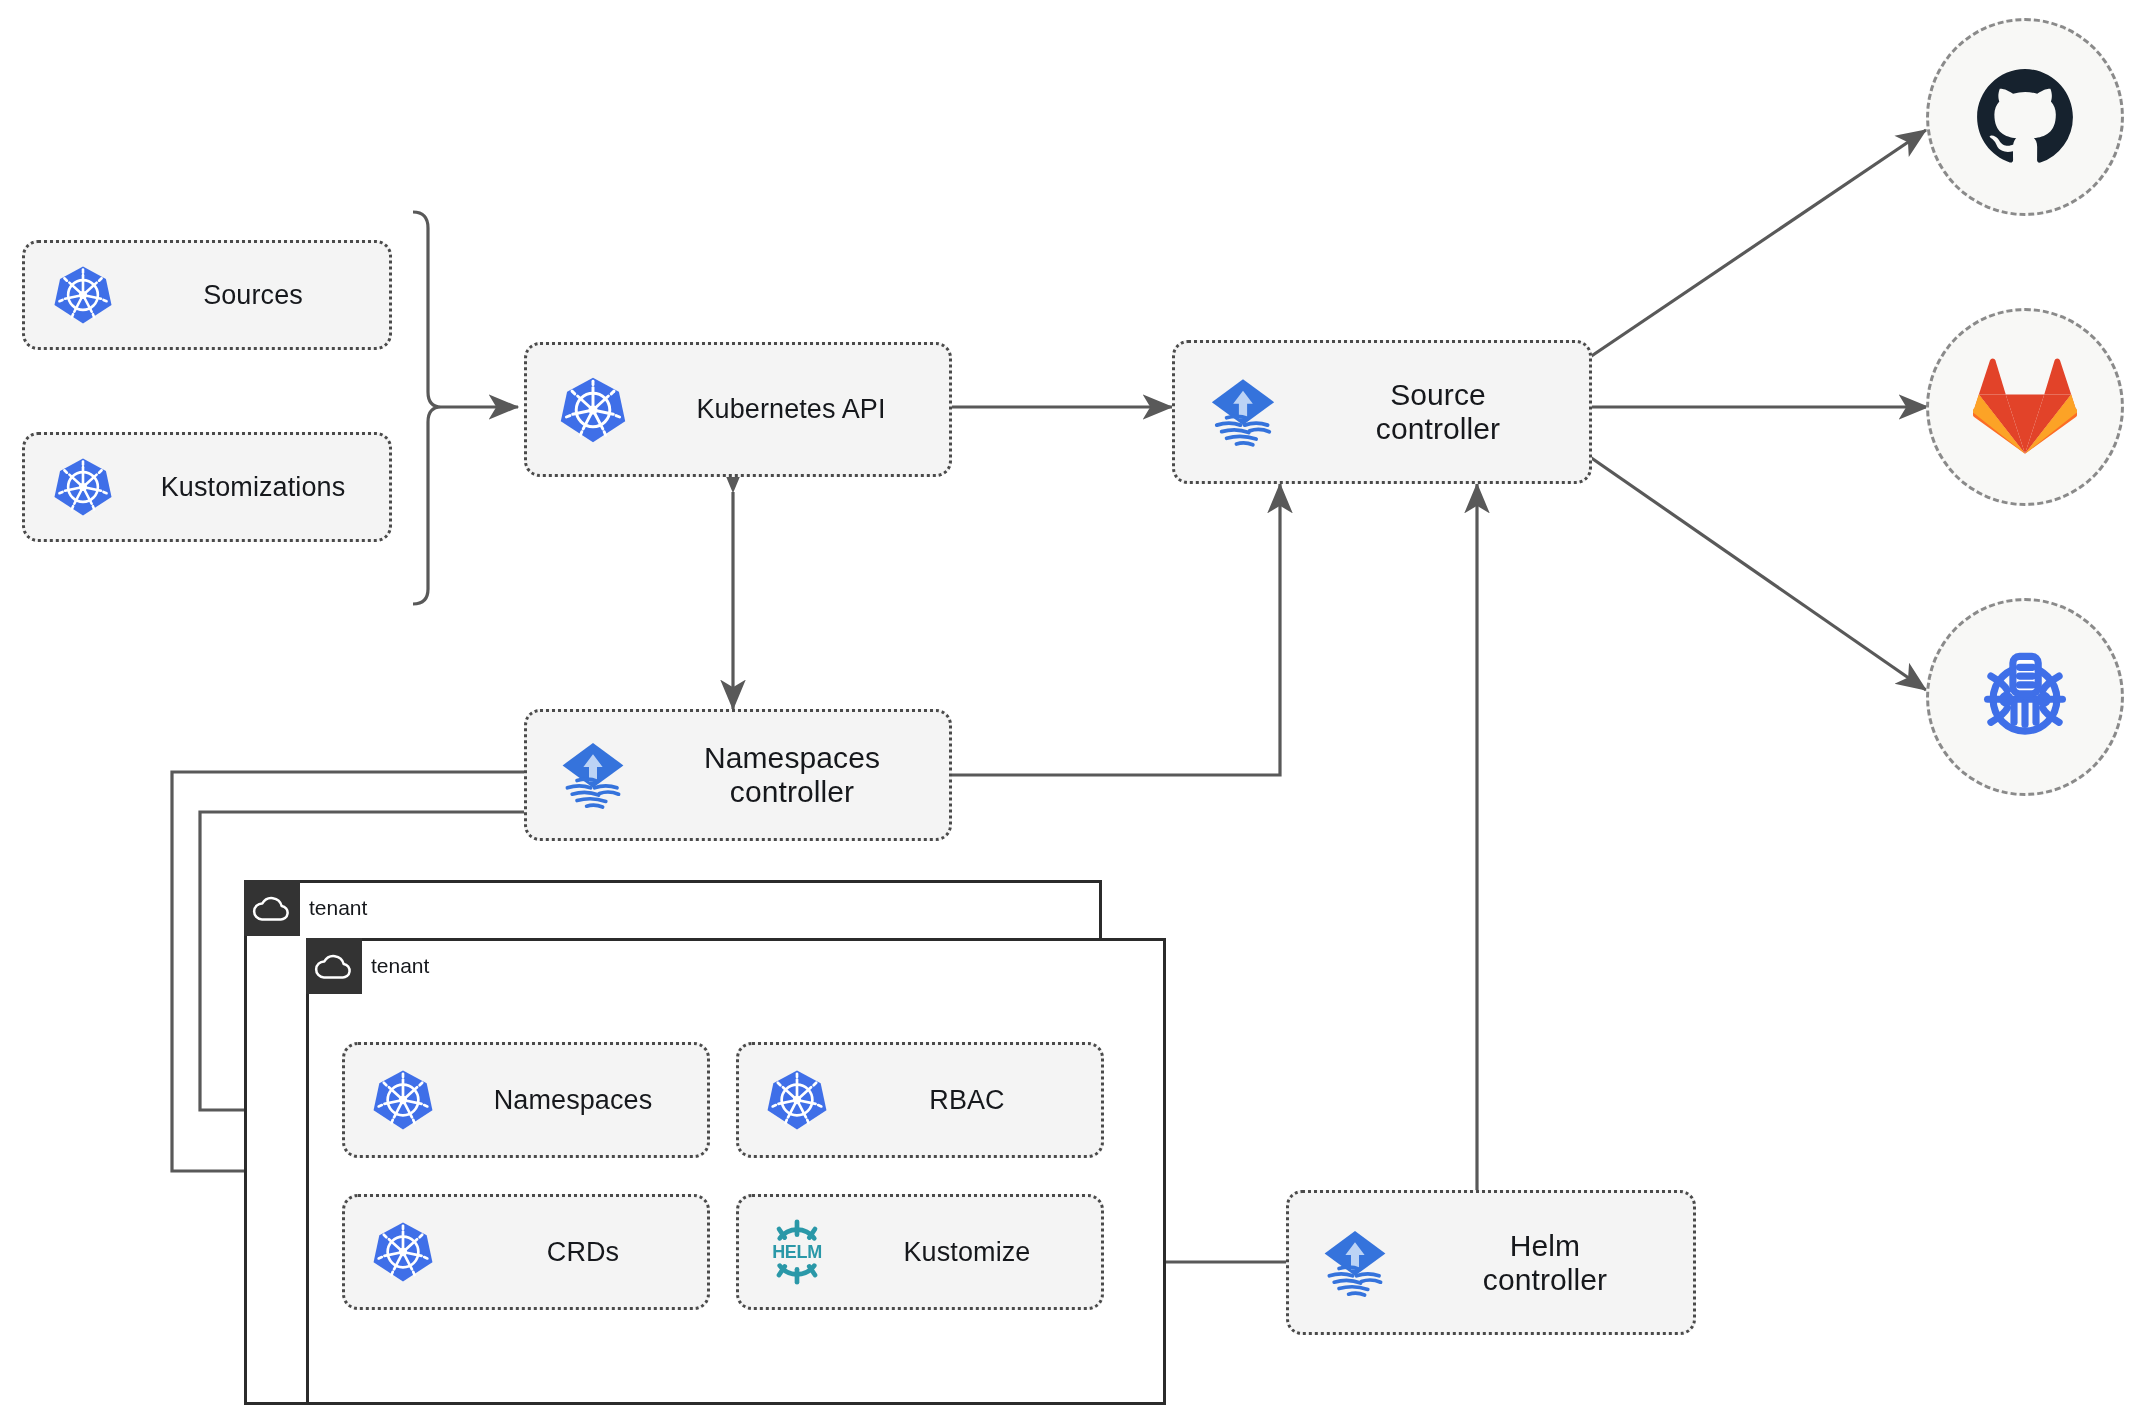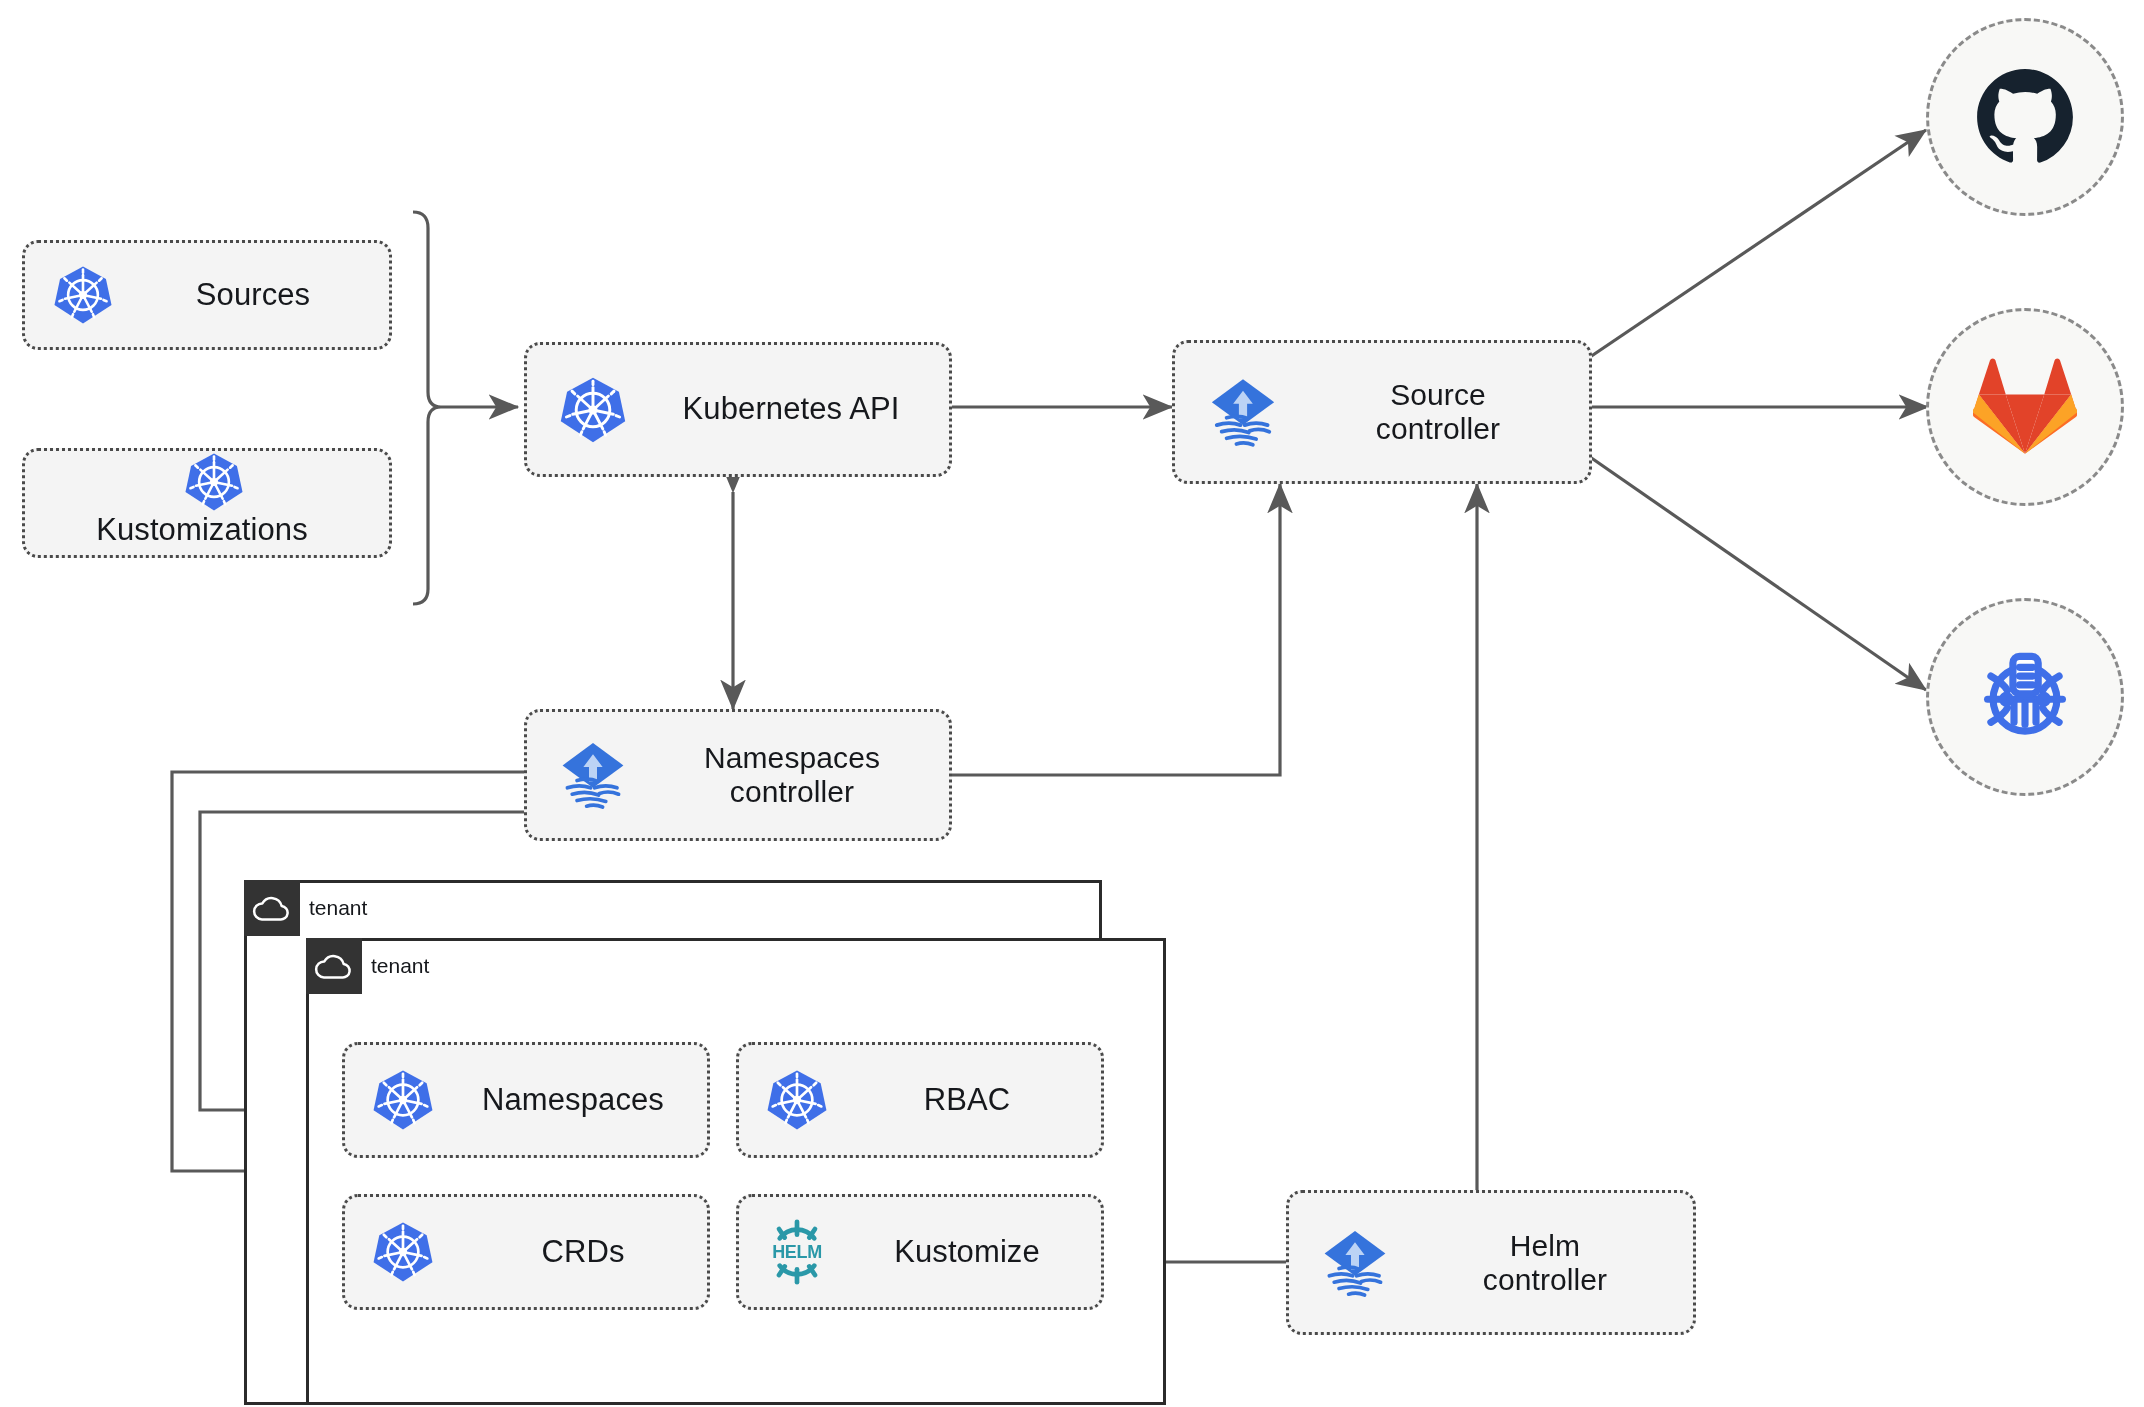--- a/index.html
+++ b/index.html
@@ -13,21 +13,21 @@
     background:#f4f4f4;
     border:3px dotted #4a4a4a;
     border-radius:16px;
     display:flex;align-items:center;
     box-sizing:border-box;
     z-index:3;
   }
   .node .ico{flex:0 0 auto;display:flex;align-items:center;justify-content:center;}
   .node .lbl{
     flex:1 1 auto;text-align:center;color:#16181c;
-    font-size:31px;line-height:1.12;letter-spacing:.1px;
+    font-size:27px;line-height:1.12;letter-spacing:.1px;
     padding-right:10px;
   }
   .node .lbl.two{font-size:30px;}
 
   
   .tenant{
     position:absolute;background:#ffffff;border:3px solid #2b2b2b;box-sizing:border-box;
   }
   .tenant .tbar{
     position:absolute;left:-3px;top:-3px;height:56px;width:56px;
@@ -95,21 +95,21 @@
             <line x1="66" y1="81" x2="68" y2="86"></line>
           <line x1="34" y1="81" x2="32" y2="86"></line>
             <line x1="17" y1="58" x2="12" y2="60"></line>
           <line x1="24" y1="27" x2="20" y2="23"></line>
         </g>
       </svg>
     </span>
     <span class="lbl">Sources</span>
   </div>
 
-  <div class="node" style="left:22px;top:448px;width:370px;height:110px;flex-direction:column;">
+  <div class="node" style="left:22px;top:432px;width:370px;height:110px;">
     <span class="ico" style="width:88px;margin-left:14px;">
       <svg viewBox="0 0 100 100" width="62" height="62" aria-hidden="true">
         <polygon points="50,4 87,24 96,66 50,96 4,66 13,24" fill="#3f6fe8"></polygon>
         <g fill="none" stroke="#ffffff" stroke-width="4.2" stroke-linecap="round">
           <circle cx="50" cy="50" r="24"></circle>
           <circle cx="50" cy="50" r="6.5" fill="#ffffff" stroke="none"></circle>
           <line x1="50" y1="50" x2="50" y2="18"></line>
             <line x1="50" y1="50" x2="72" y2="30"></line>
           <line x1="50" y1="50" x2="79" y2="56"></line>
             <line x1="50" y1="50" x2="64" y2="77"></line>

